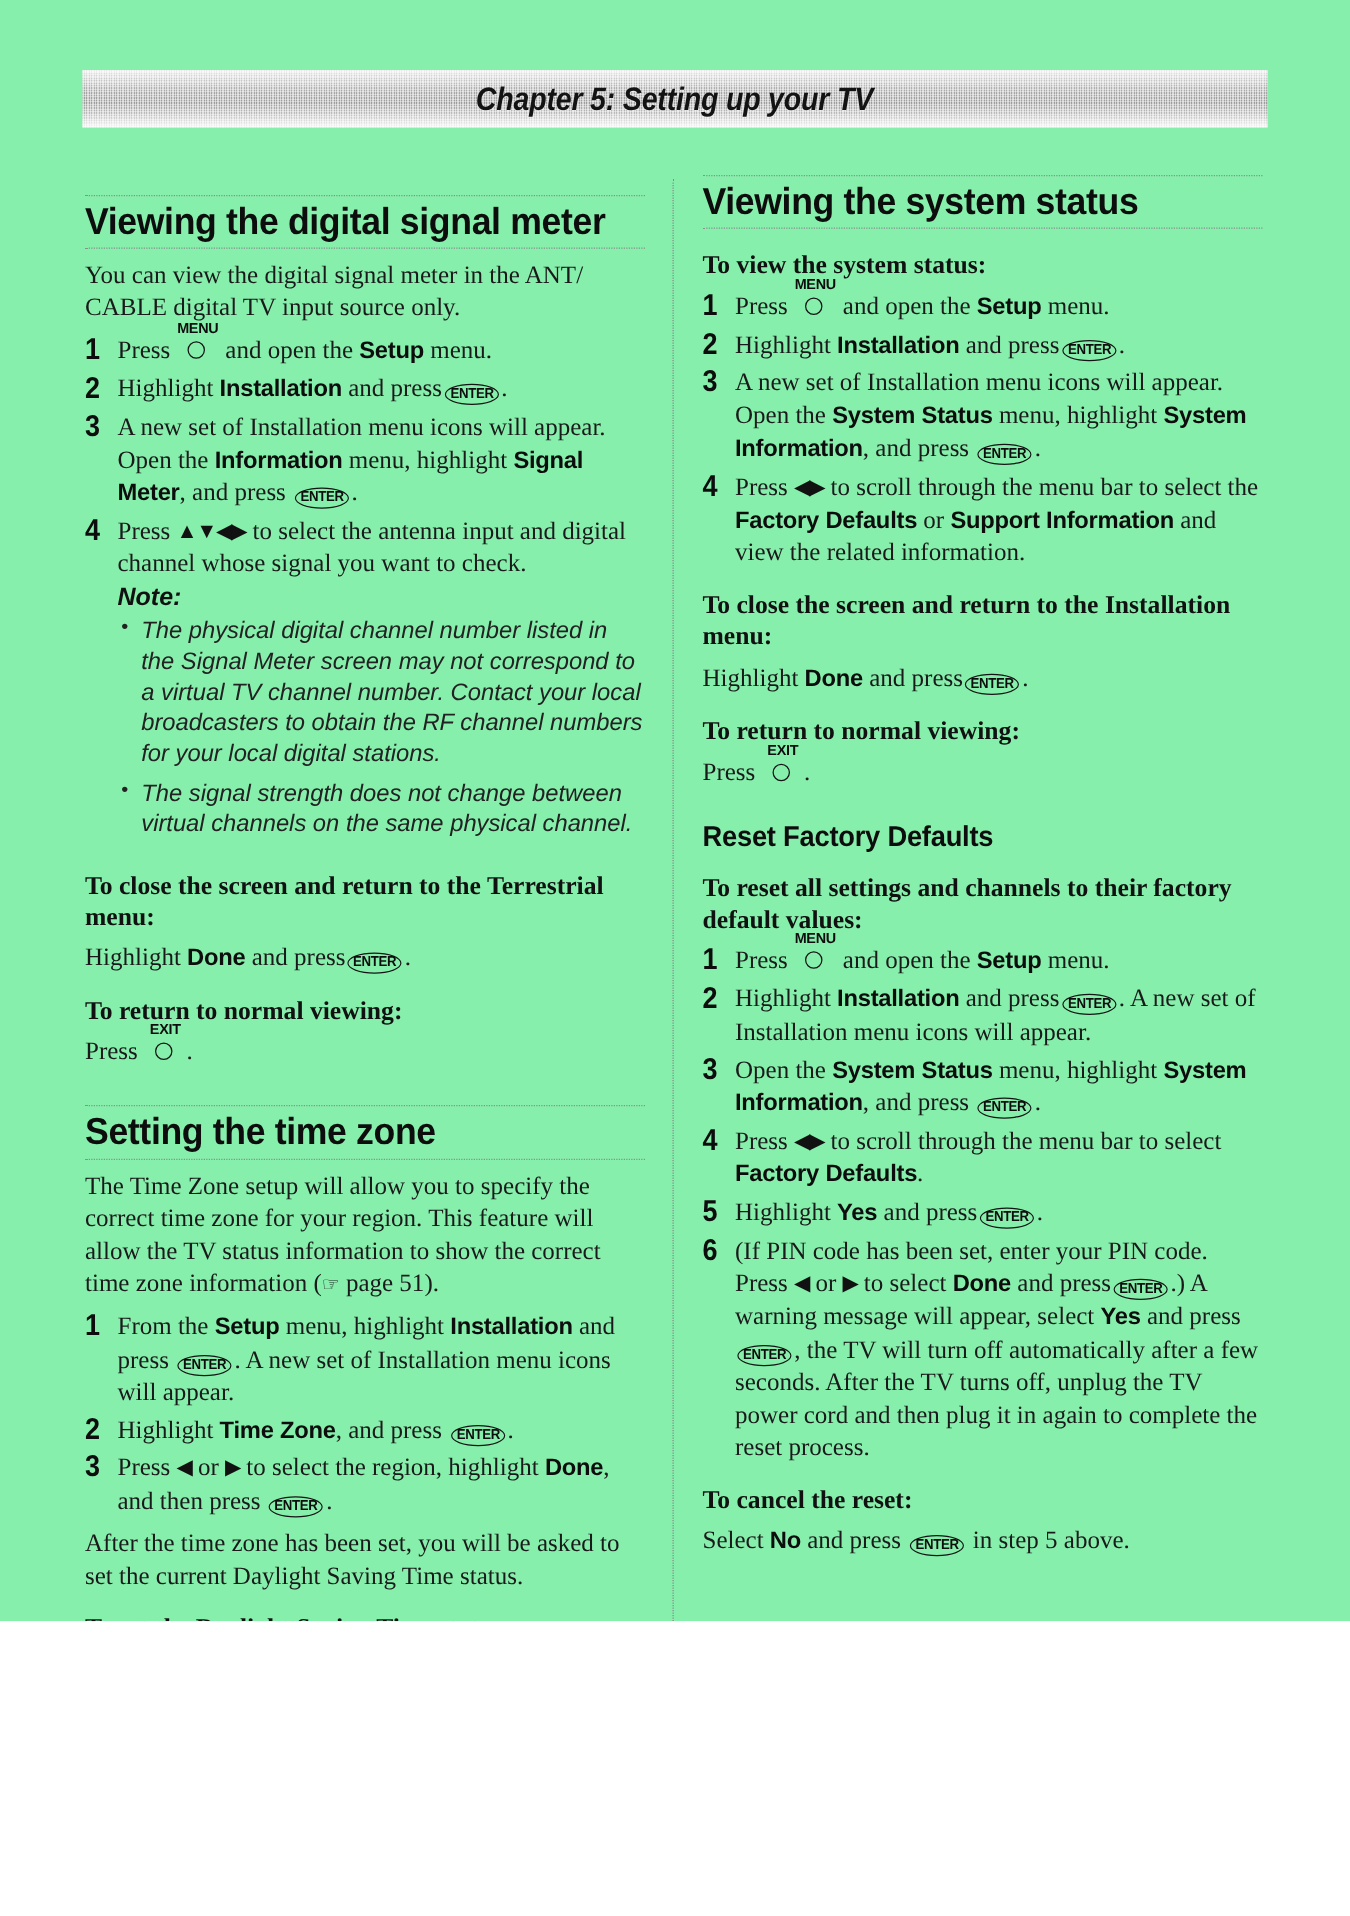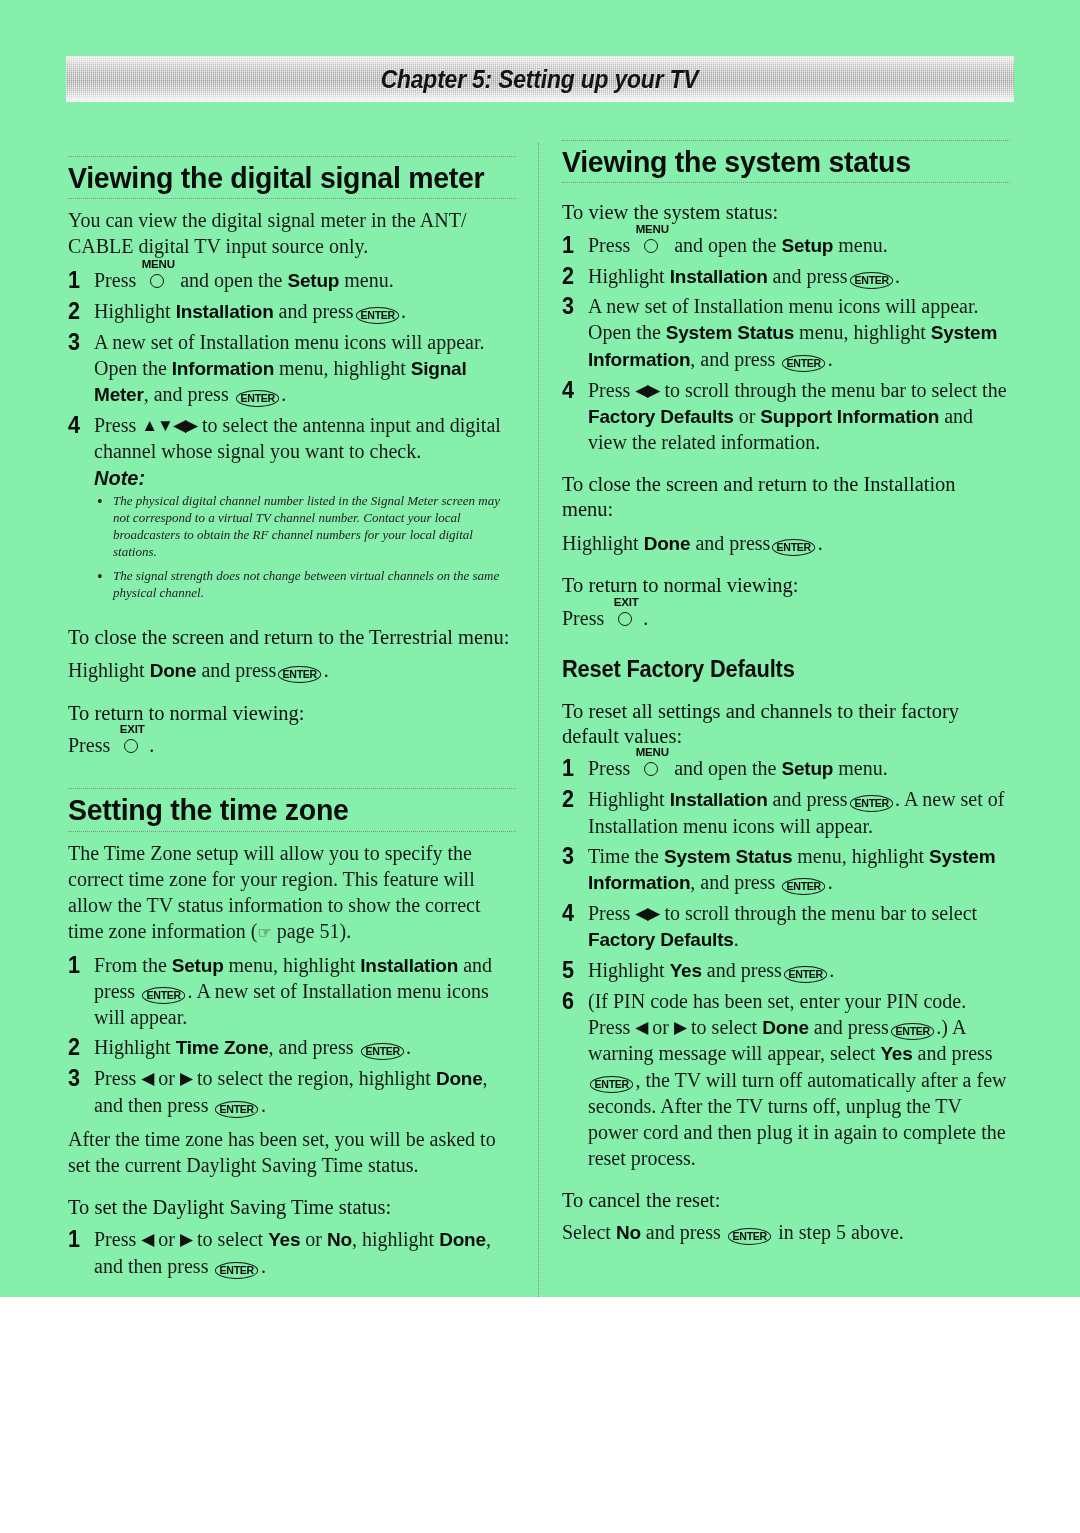--- a/index.html
+++ b/index.html
@@ -101,21 +101,21 @@
     font-size: 23px;
     line-height: 1.1;
     letter-spacing: -0.2px;
     margin: 26px 0 8px 0;
     color: #0d0d0d;
     transform: scaleX(0.95);
     transform-origin: left center;
   }
   h3.task {
     font-family: "Liberation Serif", "DejaVu Serif", serif;
-    font-weight: normal;
+    font-weight: bold;
     font-size: 20.5px;
     line-height: 1.2;
     margin: 17px 0 7px 0;
     color: #111;
   }
 
   p.body {
     font-size: 20px;
     line-height: 1.30;
     margin: 8px 0 8px 0;
@@ -160,23 +160,23 @@
   }
   ul.notes {
     list-style: none;
     margin: 0;
     padding: 0;
   }
   ul.notes li {
     position: relative;
     padding-left: 19px;
     margin-bottom: 7px;
-    font-family: Liberation Serif, serif;
+    font-family: Liberation Sans, sans-serif;
     font-style: italic;
-    font-size: 13px;
+    font-size: 19px;
     line-height: 1.30;
     color: #222;
   }
   ul.notes li::before {
     content: "\2022";
     position: absolute;
     left: 3px;
     top: -1px;
     font-size: 16px;
     font-style: normal;
@@ -531,21 +531,21 @@
         <div class="step-body">
           <span>Highlight</span>
           <span class="ui">Installation</span>
           <span>and press</span><span class="key-enter">ENTER</span><span>. A new set of Installation menu icons will appear.</span>
         </div>
       </div>
 
       <div class="step">
         <div class="step-num">3</div>
         <div class="step-body">
-          <span>Time the</span>
+          <span>Open the</span>
           <span class="ui">System Status</span>
           <span>menu, highlight</span>
           <span class="ui">System Information</span><span>, and press</span>
           <span class="key-enter">ENTER</span><span>.</span>
         </div>
       </div>
 
       <div class="step">
         <div class="step-num">4</div>
         <div class="step-body">

